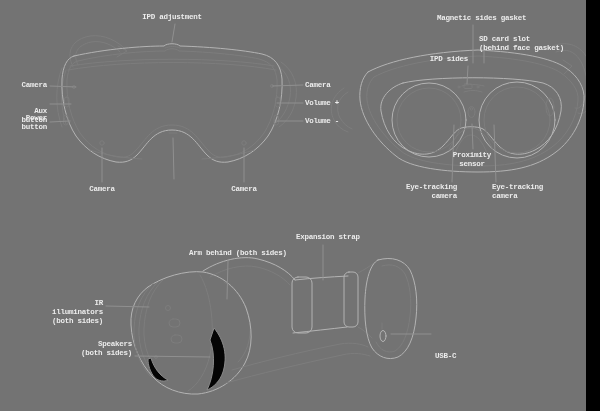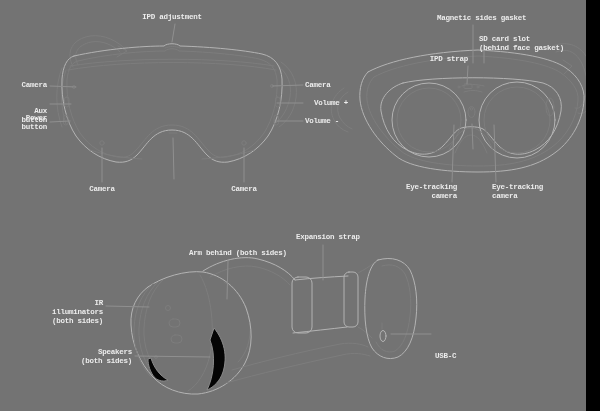--- a/index.html
+++ b/index.html
@@ -190,33 +190,35 @@
 
   <div class="lbl t-c" style="left:112px;top:13px;width:120px;">IPD adjustment</div>
   <div class="lbl t-r" style="left:0px;top:81px;width:47px;">Camera</div>
   <div class="lbl t-r" style="left:0px;top:95px;width:47px;margin-top:12px;">Aux
 button</div>
   <div class="lbl t-r" style="left:0px;top:114px;width:47px;">Power
 button</div>
   <div class="lbl t-c" style="left:72px;top:185px;width:60px;">Camera</div>
   <div class="lbl t-c" style="left:214px;top:185px;width:60px;">Camera</div>
   <div class="lbl" style="left:305px;top:81px;">Camera</div>
-  <div class="lbl" style="left:314px;top:99px;text-align:center;">Volume +</div>
+  <div class="lbl" style="left:305px;top:99px;text-align:center;">Volume +</div>
   <div class="lbl" style="left:305px;top:117px;">Volume -</div>
 
   <div class="lbl" style="left:437px;top:14px;">Magnetic sides gasket</div>
   <div class="lbl" style="left:479px;top:26px;margin-top:9px;">SD card slot
 (behind face gasket)</div>
-  <div class="lbl t-r" style="left:418px;top:55px;width:50px;">IPD strap</div>
+  <div class="lbl t-r" style="left:418px;top:55px;width:50px;">IPD sides</div>
+  <div class="lbl t-c" style="left:442px;top:151px;width:60px;">Proximity
+sensor</div>
   <div class="lbl t-r" style="left:397px;top:183px;width:60px;">Eye-tracking
 camera</div>
   <div class="lbl" style="left:492px;top:183px;">Eye-tracking
 camera</div>
 
   <div class="lbl" style="left:189px;top:249px;">Arm behind (both sides)</div>
   <div class="lbl" style="left:296px;top:233px;">Expansion strap</div>
   <div class="lbl t-r" style="left:43px;top:299px;width:60px;">IR illuminators
 (both sides)</div>
-  <div class="lbl t-r" style="left:72px;top:348px;width:60px;">Speakers
+  <div class="lbl t-r" style="left:72px;top:340px;width:60px;">Speakers
 (both sides)</div>
   <div class="lbl" style="left:435px;top:329px;margin-top:23px;">USB-C</div>
 
 </div>
 
 </body></html>

